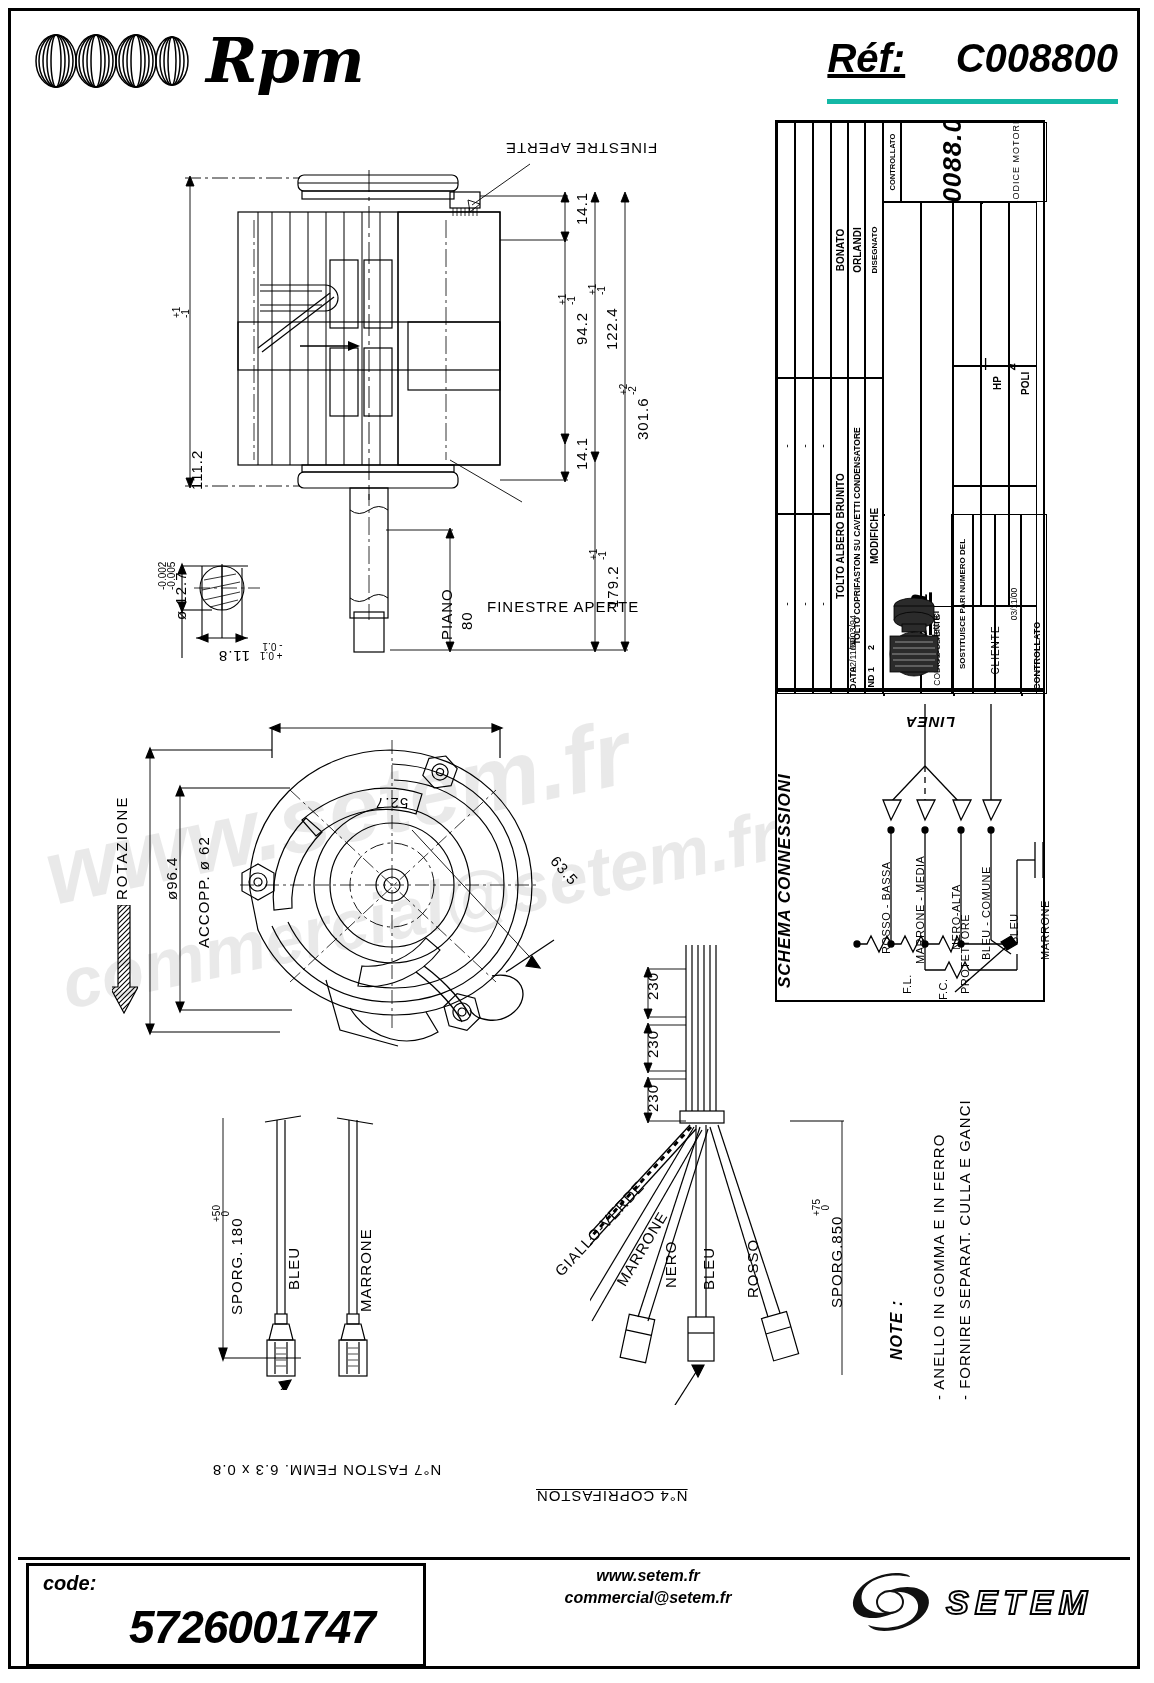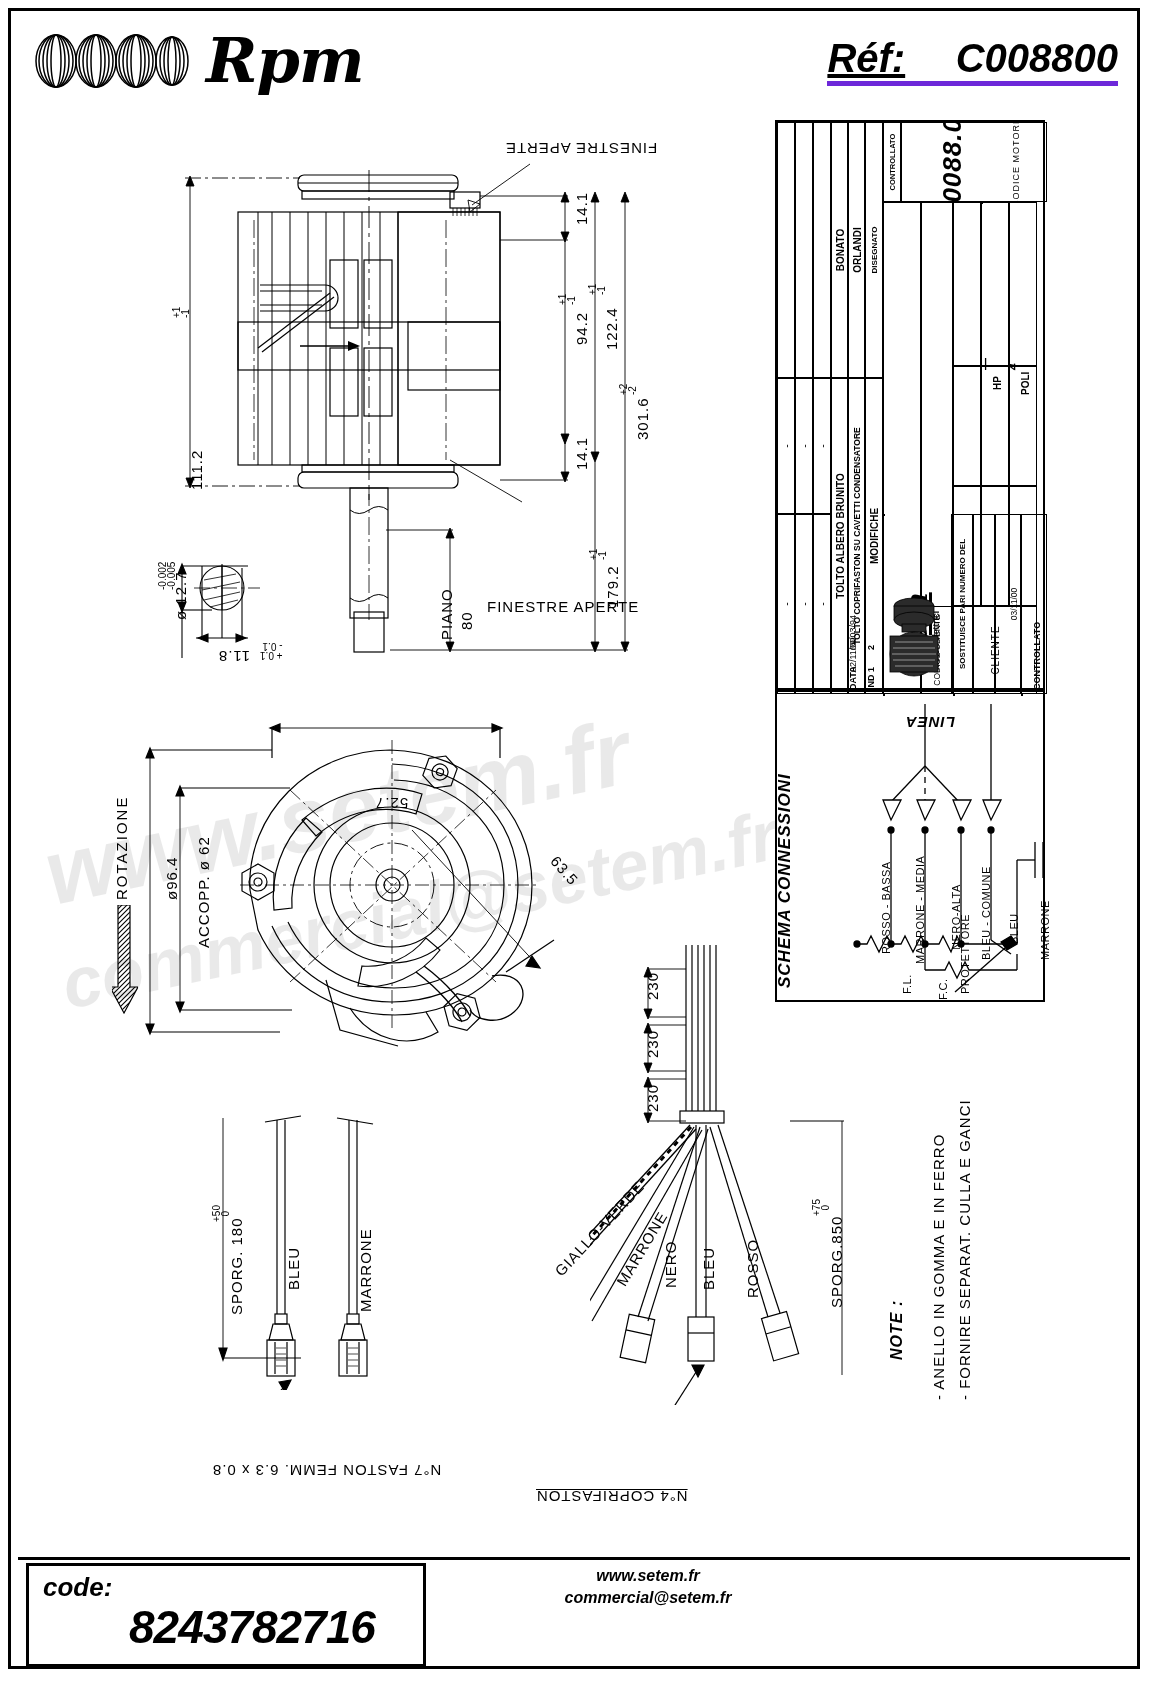--- a/index.html
+++ b/index.html
@@ -14,21 +14,21 @@
     border:3px solid #000;box-sizing:border-box;
   }
   
   .logo-wrap{position:absolute;left:34px;top:30px;display:flex;align-items:center;}
   .logo-coils{display:flex;align-items:center;}
   .logo-text{
     font-family:"DejaVu Serif",serif;font-style:italic;font-weight:bold;
     font-size:62px;letter-spacing:-1px;line-height:58px;margin-left:12px;
   }
   .ref-block{position:absolute;right:36px;top:36px;text-align:right;}
-  .ref-inner{display:inline-block;border-bottom:5px solid #6d28d9;padding-bottom:0;}
+  .ref-inner{display:inline-block;border-bottom:5px solid #14b8a6;padding-bottom:18px;}
   .ref-lbl,.ref-val{
     font-family:"Liberation Sans",sans-serif;font-style:italic;font-weight:bold;
     font-size:40px;display:inline-block;
   }
   .ref-lbl{text-decoration:underline;margin-right:46px;}
   
   .r90{transform:rotate(-90deg);transform-origin:0 0;white-space:nowrap;}
   .r180{transform:rotate(180deg);white-space:nowrap;}
   .dim{font-family:"Liberation Sans",sans-serif;font-size:15px;letter-spacing:1px;}
   .dimsm{font-family:"Liberation Sans",sans-serif;font-size:11px;letter-spacing:0.5px;}
@@ -57,21 +57,21 @@
     transform:rotate(-90deg);transform-origin:0 100%;
     font-family:"Liberation Sans",sans-serif;font-style:italic;font-weight:bold;
     font-size:17px;letter-spacing:1px;white-space:nowrap;
   }
   
   .footer{position:absolute;left:8px;bottom:8px;width:1132px;height:118px;}
   .code-box{
     position:absolute;left:18px;top:6px;width:400px;height:104px;
     border:3px solid #000;box-sizing:border-box;
   }
-  .code-lbl{position:absolute;left:14px;top:6px;font-size:26px;font-weight:bold;font-style:italic;}
+  .code-lbl{position:absolute;left:14px;top:6px;font-size:20px;font-weight:bold;font-style:italic;}
   .code-val{position:absolute;left:100px;top:34px;font-size:46px;font-weight:bold;font-style:italic;letter-spacing:-1px;}
   .contact{position:absolute;left:440px;top:8px;width:400px;text-align:center;}
   .contact div{font-size:16px;font-weight:bold;font-style:italic;line-height:22px;}
   .addr{position:absolute;left:430px;top:84px;width:700px;text-align:center;font-size:13.5px;font-weight:bold;font-style:italic;}
   .setem-logo{position:absolute;left:840px;top:14px;display:flex;align-items:center;}
   .setem-word{
     font-family:"Liberation Sans",sans-serif;font-style:italic;font-weight:bold;font-size:34px;
     letter-spacing:6px;color:#fff;-webkit-text-stroke:2px #000;text-stroke:2px #000;
     margin-left:8px;
   }
@@ -741,20 +741,30 @@
     <div class="lbl r90 dimsm" style="left:262px;top:268px;">MARRONE</div>
     <div class="lbl r90 dimsm" style="left:124px;top:302px;">F.L.</div>
     <div class="lbl r90 dimsm" style="left:160px;top:308px;">F.C.</div>
     <div class="lbl r90 dimsm" style="left:182px;top:302px;">PROTETTORE</div>
   </div>
 
   <div class="footer">
     <div style="position:absolute;left:10px;top:0;width:1112px;height:0;border-top:3px solid #000;"></div>
     <div class="code-box">
       <div class="code-lbl">code:</div>
-      <div class="code-val">8243782716</div>
+      <div class="code-val">5726001747</div>
     </div>
     <div class="contact">
       <div>www.setem.fr</div>
       <div>commercial@setem.fr</div>
     </div>
+    <div class="setem-logo">
+      <svg width="90" height="62" viewBox="0 0 90 62">
+        <path d="M62 6 C36 0 10 12 14 30 C17 44 40 44 52 38 C40 48 12 52 6 38
+                 C0 22 22 2 48 2 C56 2 62 4 62 6 Z" fill="#111"></path>
+        <path d="M20 54 C42 62 72 52 70 34 C68 20 46 18 34 24 C46 14 74 12 80 26
+                 C86 42 62 60 36 60 C28 60 22 57 20 54 Z" fill="#111"></path>
+        <ellipse cx="42" cy="31" rx="13" ry="11" fill="#fff" stroke="#111" stroke-width="2"></ellipse>
+      </svg>
+      <div class="setem-word">SETEM</div>
+    </div>
   </div>
 </div>
 
 </body></html>

